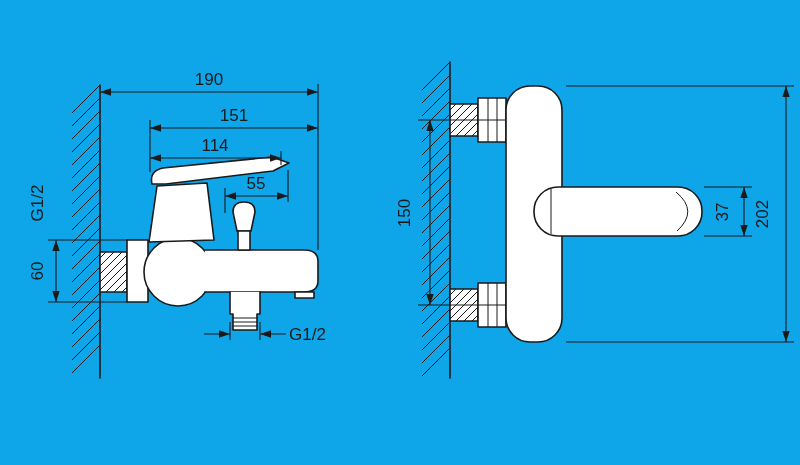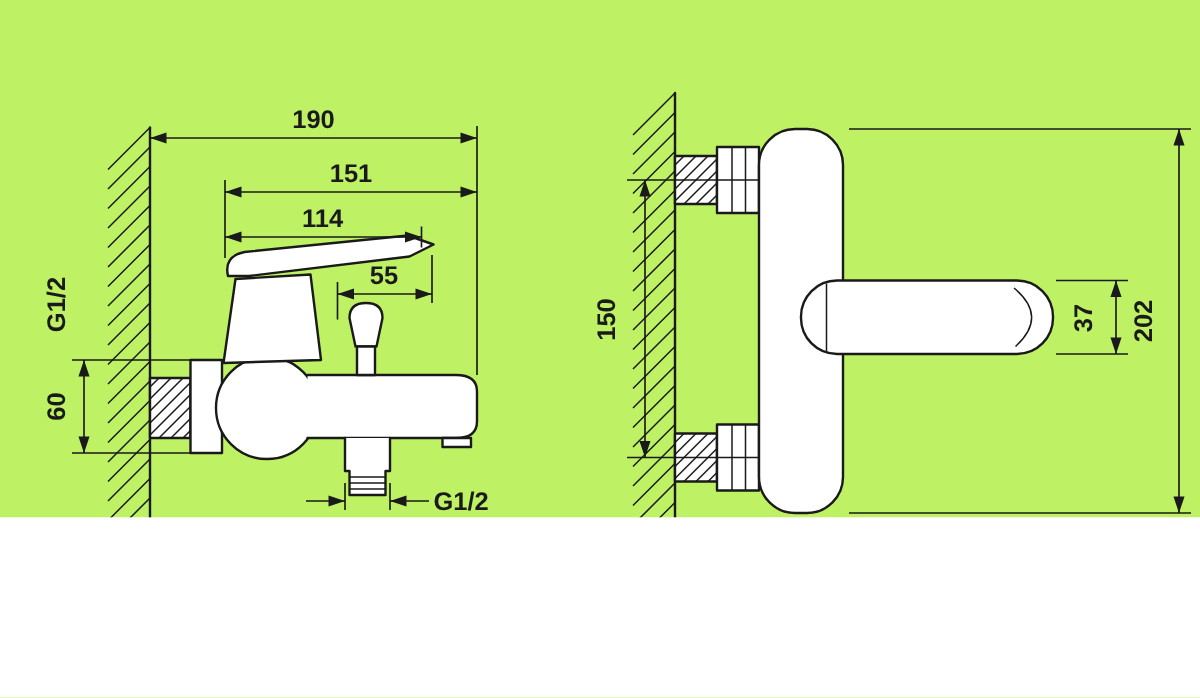--- a/index.html
+++ b/index.html
@@ -1,16 +1,16 @@
 <!DOCTYPE html>
 <html><head>
 <meta charset="utf-8">
 <style>
   html,body{margin:0;padding:0;background:#ffffff;}
-  .canvas{width:800px;height:345px;background:#bef264;overflow:hidden;font-weight:bold;}
+  .canvas{width:800px;height:465px;background:#0ea5e9;overflow:hidden;}
   svg{display:block;}
   .outline{fill:#ffffff;stroke:#1a1a1a;stroke-width:1.6;stroke-linejoin:round;stroke-linecap:round;}
   .solid{fill:none;stroke:#1a1a1a;stroke-width:1.6;stroke-linecap:round;}
   .thin{fill:none;stroke:#1a1a1a;stroke-width:1;}
   .hatch{fill:none;stroke:#1a1a1a;stroke-width:1;}
   .dim{fill:none;stroke:#1a1a1a;stroke-width:1.1;}
   .arrow{fill:#1a1a1a;stroke:none;}
   text{font-family:"Liberation Sans","DejaVu Sans",sans-serif;font-size:17px;fill:#1a1a1a;}
 </style>
 </head>

